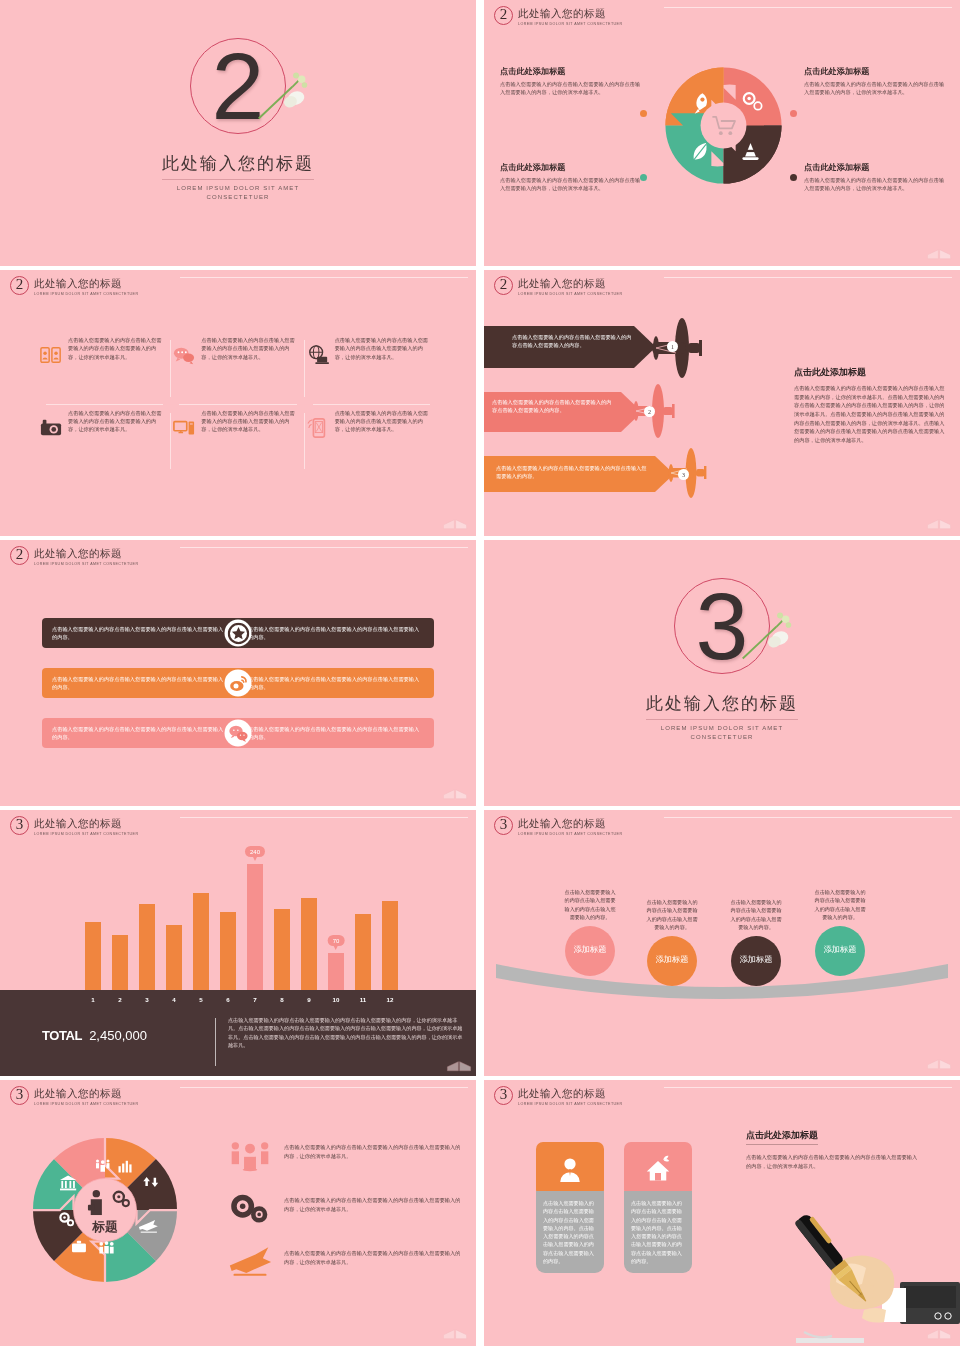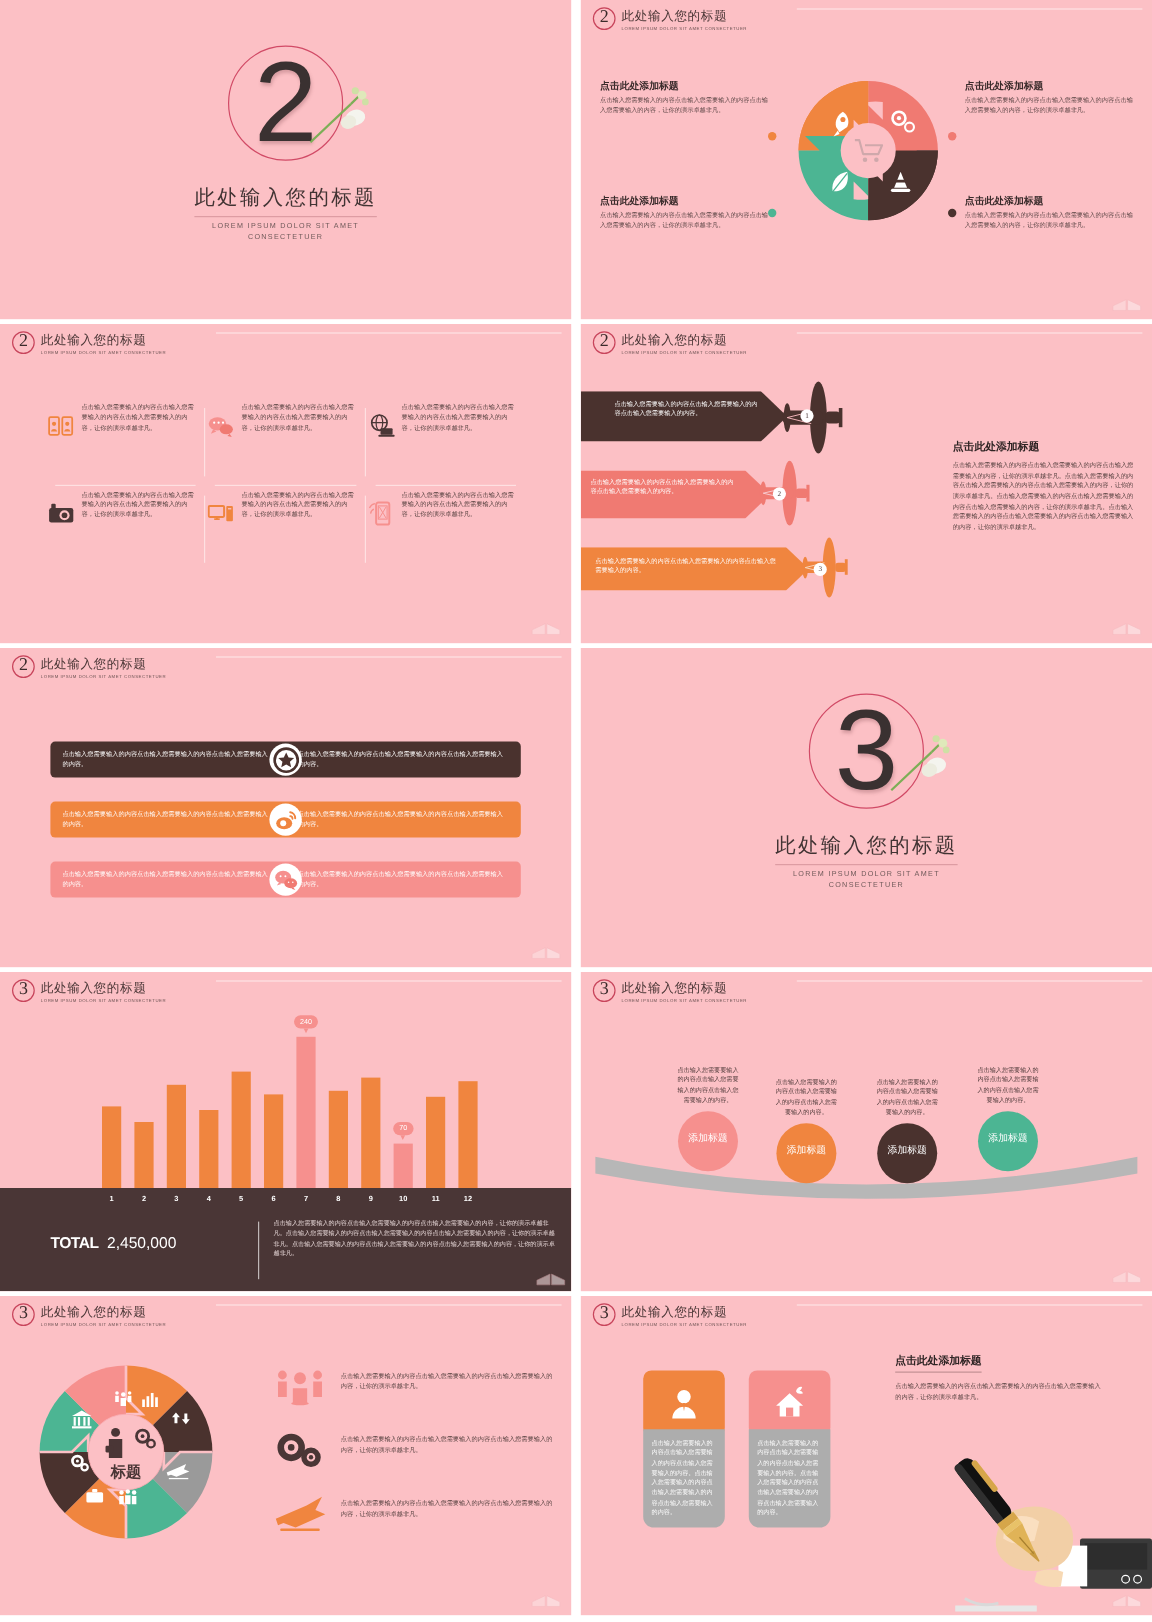--- a/index.html
+++ b/index.html
@@ -120,21 +120,21 @@
   .axis { position: absolute; left: 85px; top: 6px; display: flex; gap: 11px; }
   .axis span { width: 16px; text-align: center; font-size: 6.2px; color: #fff; font-weight: 700; }
   .total-wrap { position: absolute; left: 42px; top: 38px; display: flex; align-items: baseline; gap: 7px; }
   .total-lbl { font-size: 13px; font-weight: 700; color: #fff; letter-spacing: -.4px; }
   .total-val { font-size: 13px; color: #fff; }
   .total-sep { position: absolute; left: 215px; top: 28px; width: 1px; height: 48px; background: rgba(255,255,255,.65); }
   .total-txt { position: absolute; left: 228px; top: 26px; right: 12px; font-size: 5.1px; color: #e9dada; line-height: 1.62; }
 
   
   .curve { position: absolute; left: 12px; right: 12px; top: 148px; height: 48px; }
-  .c4 { position: absolute; font-family: Liberation Mono, monospace; }
+  .c4 { position: absolute; }
   .c4 p { font-size: 5.1px; color: #4a3636; line-height: 1.65; text-align: center; }
   .c4ball {
     width: 50px; height: 50px; border-radius: 50%; margin: 0 auto;
     display: flex; flex-direction: column; align-items: center; justify-content: center;
     color: #fff; font-size: 8.2px; line-height: 1.25;
   }
 
   
   .wheel { position: absolute; left: 30px; top: 55px; width: 150px; height: 150px; }
   .wlist { position: absolute; left: 228px; top: 58px; right: 14px; }

